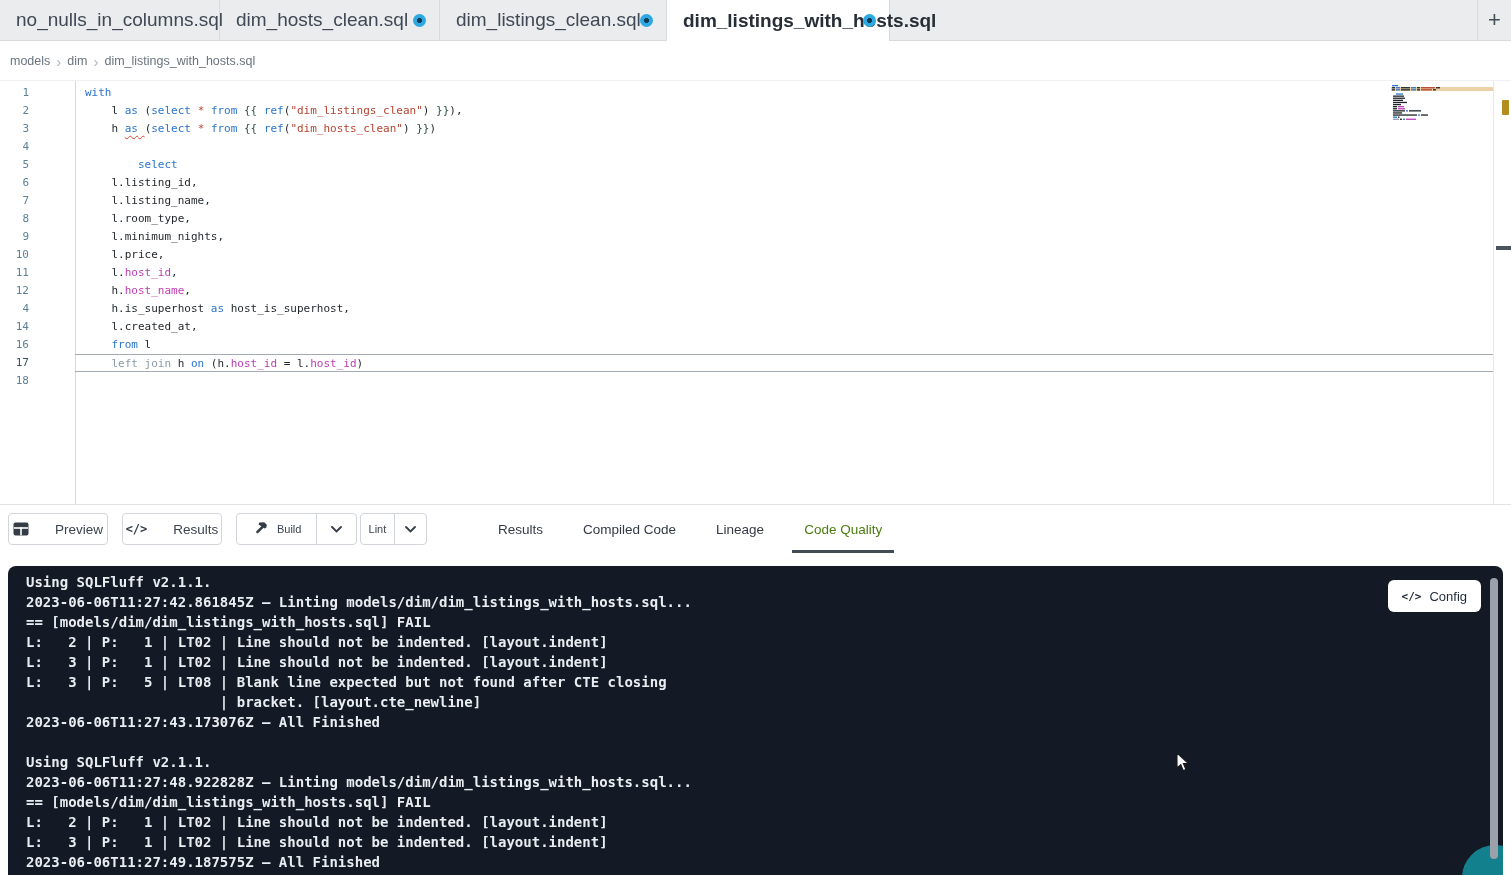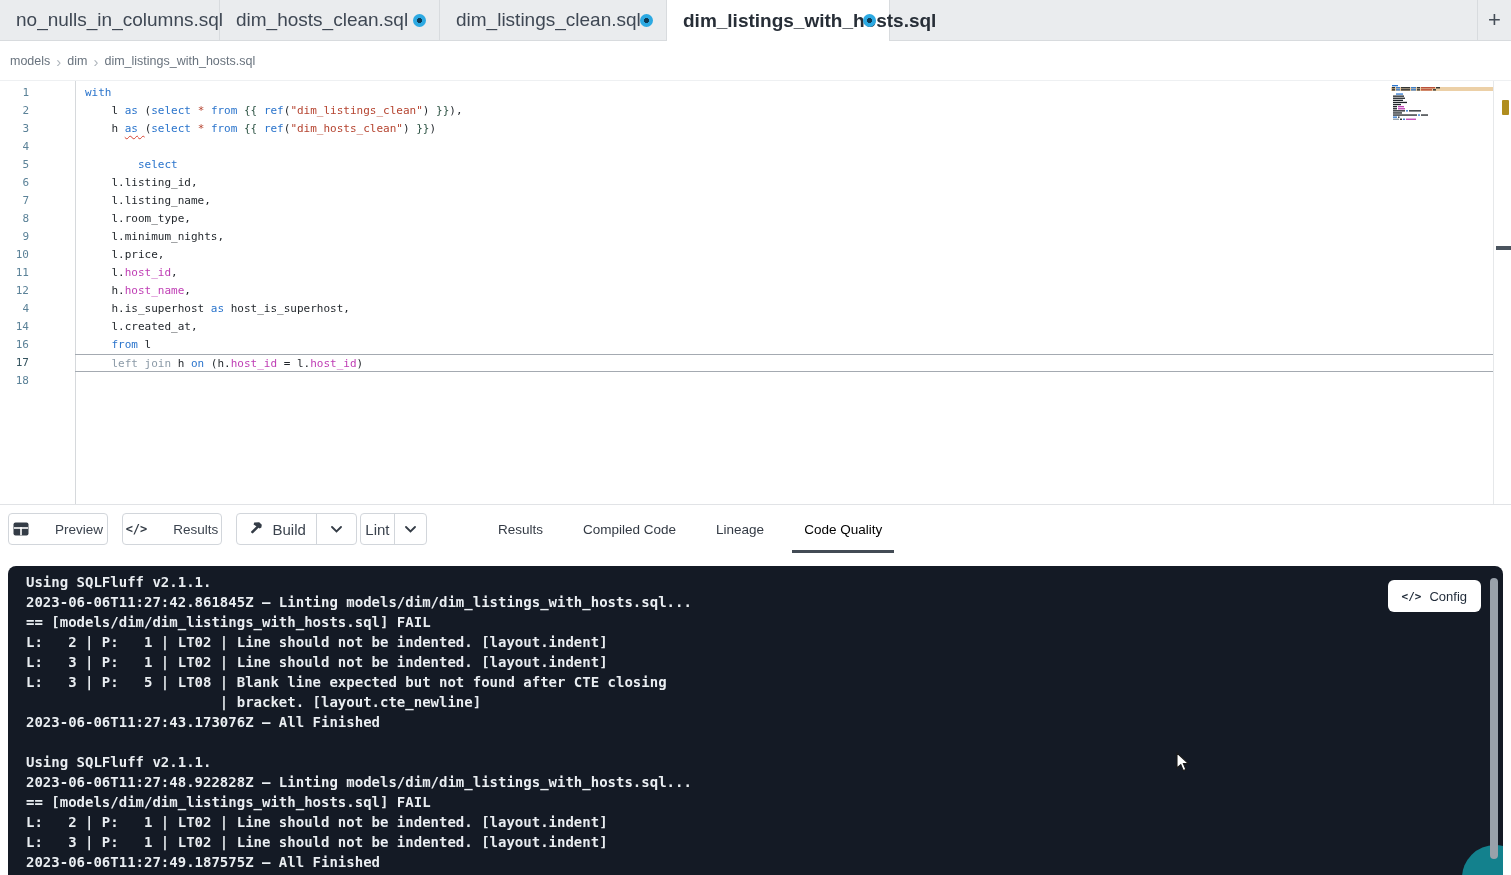--- a/index.html
+++ b/index.html
@@ -61,27 +61,27 @@
   .scrolldash { position:absolute; left:1496px; top:165px; width:15px; height:4px; background:#4a545e; }
 
   
   .toolbar { position:absolute; left:0; top:505px; width:1511px; height:48px; background:#fff; }
   .tbtn { position:absolute; top:8px; height:32px; background:#fff; border:1px solid #d2d6db;
           border-radius:4px; display:flex; align-items:center; justify-content:center; gap:26px;
           font-size:13.5px; color:#3b434e; cursor:pointer; }
   .grp { position:absolute; top:8px; height:32px; display:flex; border:1px solid #d2d6db;
          border-radius:4px; background:#fff; }
   .grp .main { display:flex; align-items:center; justify-content:center; gap:9px;
-               font-size:15px; color:#3b434e; cursor:pointer; height:100%; }
+               font-size:11px; color:#3b434e; cursor:pointer; height:100%; }
   .grp .arrow { width:40px; display:flex; align-items:center; justify-content:center;
                 border-left:1px solid #d2d6db; cursor:pointer; height:100%; }
   .ptabs { position:absolute; left:486px; top:0; height:48px; display:flex; gap:16px; }
   .ptab { padding:0 12px; display:flex; align-items:center; font-size:13.5px; color:#333a44;
           cursor:pointer; border-bottom:3px solid transparent; padding-top:3px; }
-  .ptab.active { border-bottom-color:#434b55; color:#000000; }
+  .ptab.active { border-bottom-color:#434b55; color:#4d7c0f; }
 
   
   .terminal { position:absolute; left:8px; top:566px; width:1495px; height:309px;
               background:#141a25; border-radius:8px 8px 0 0; overflow:hidden; }
   .term-pre { position:absolute; left:18px; top:6px; font-family:"DejaVu Sans Mono", monospace;
               font-size:14px; line-height:20px; font-weight:bold; color:#e9edf1; white-space:pre; }
   .configbtn { position:absolute; right:22px; top:14px; height:32px; padding:0 14px;
                background:#fff; border-radius:6px; display:flex; align-items:center; gap:8px;
                cursor:pointer; }
   .configbtn .lbl { font-size:13px; color:#1f2a38; }

